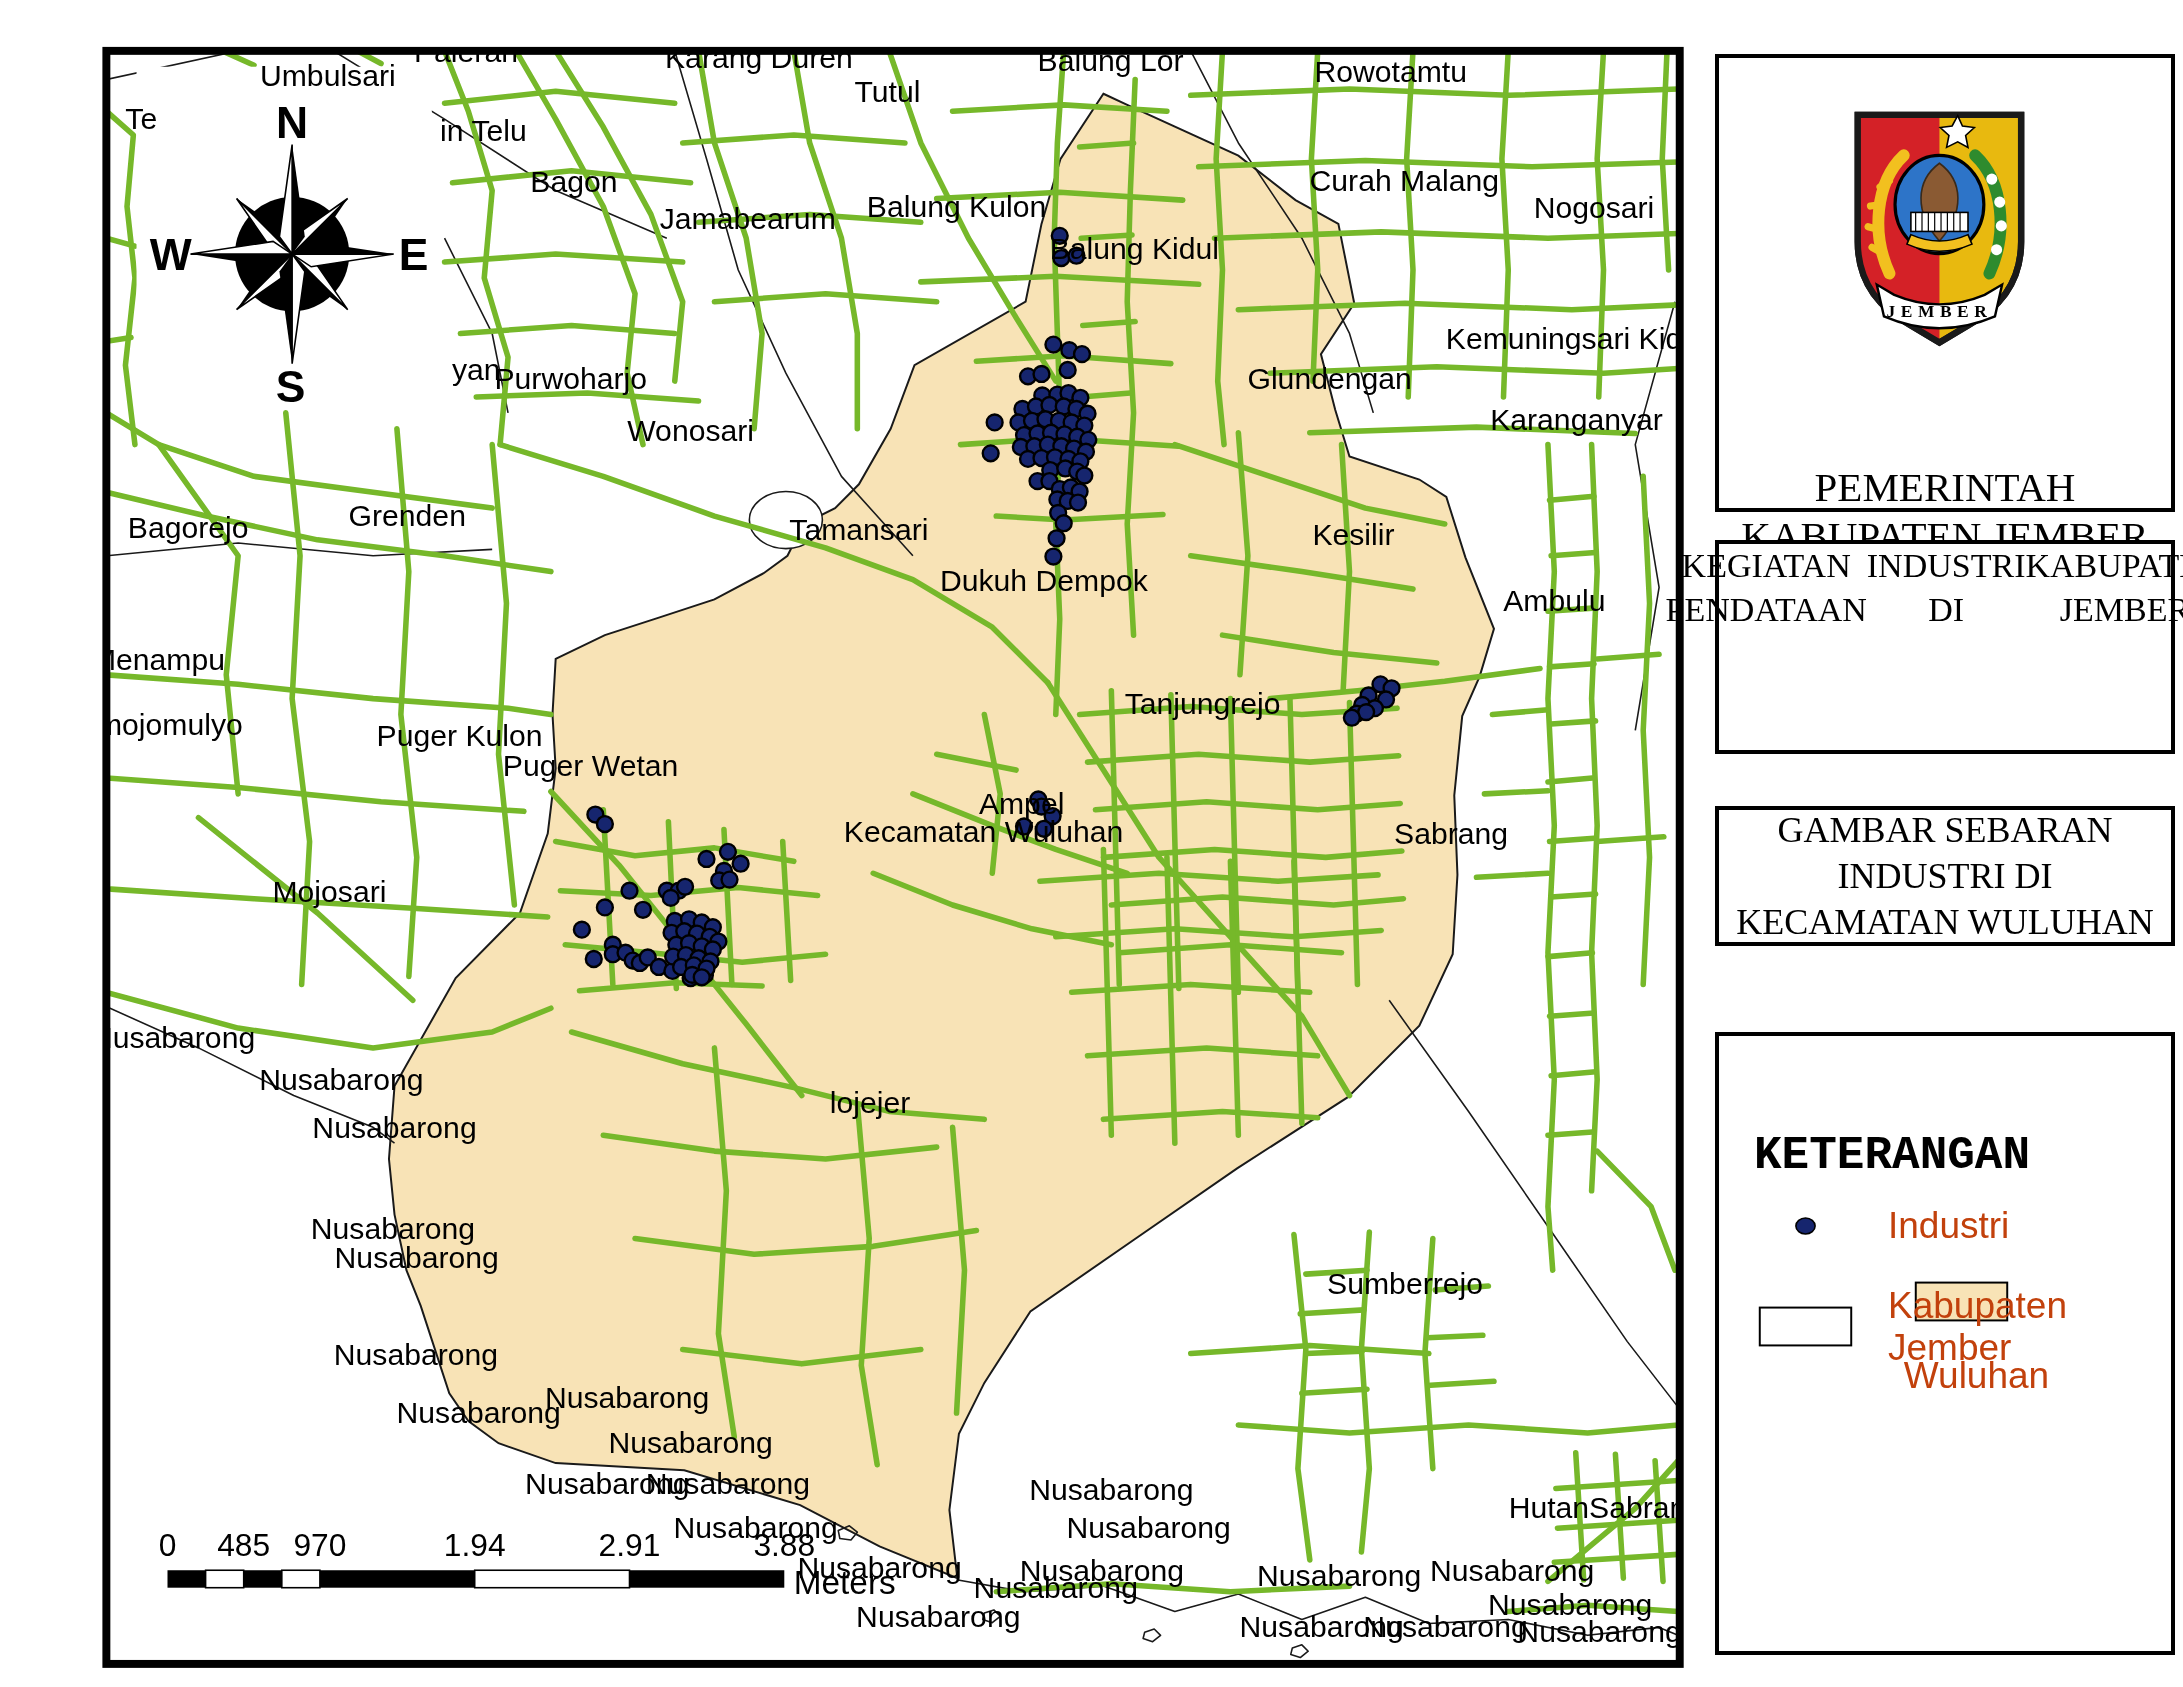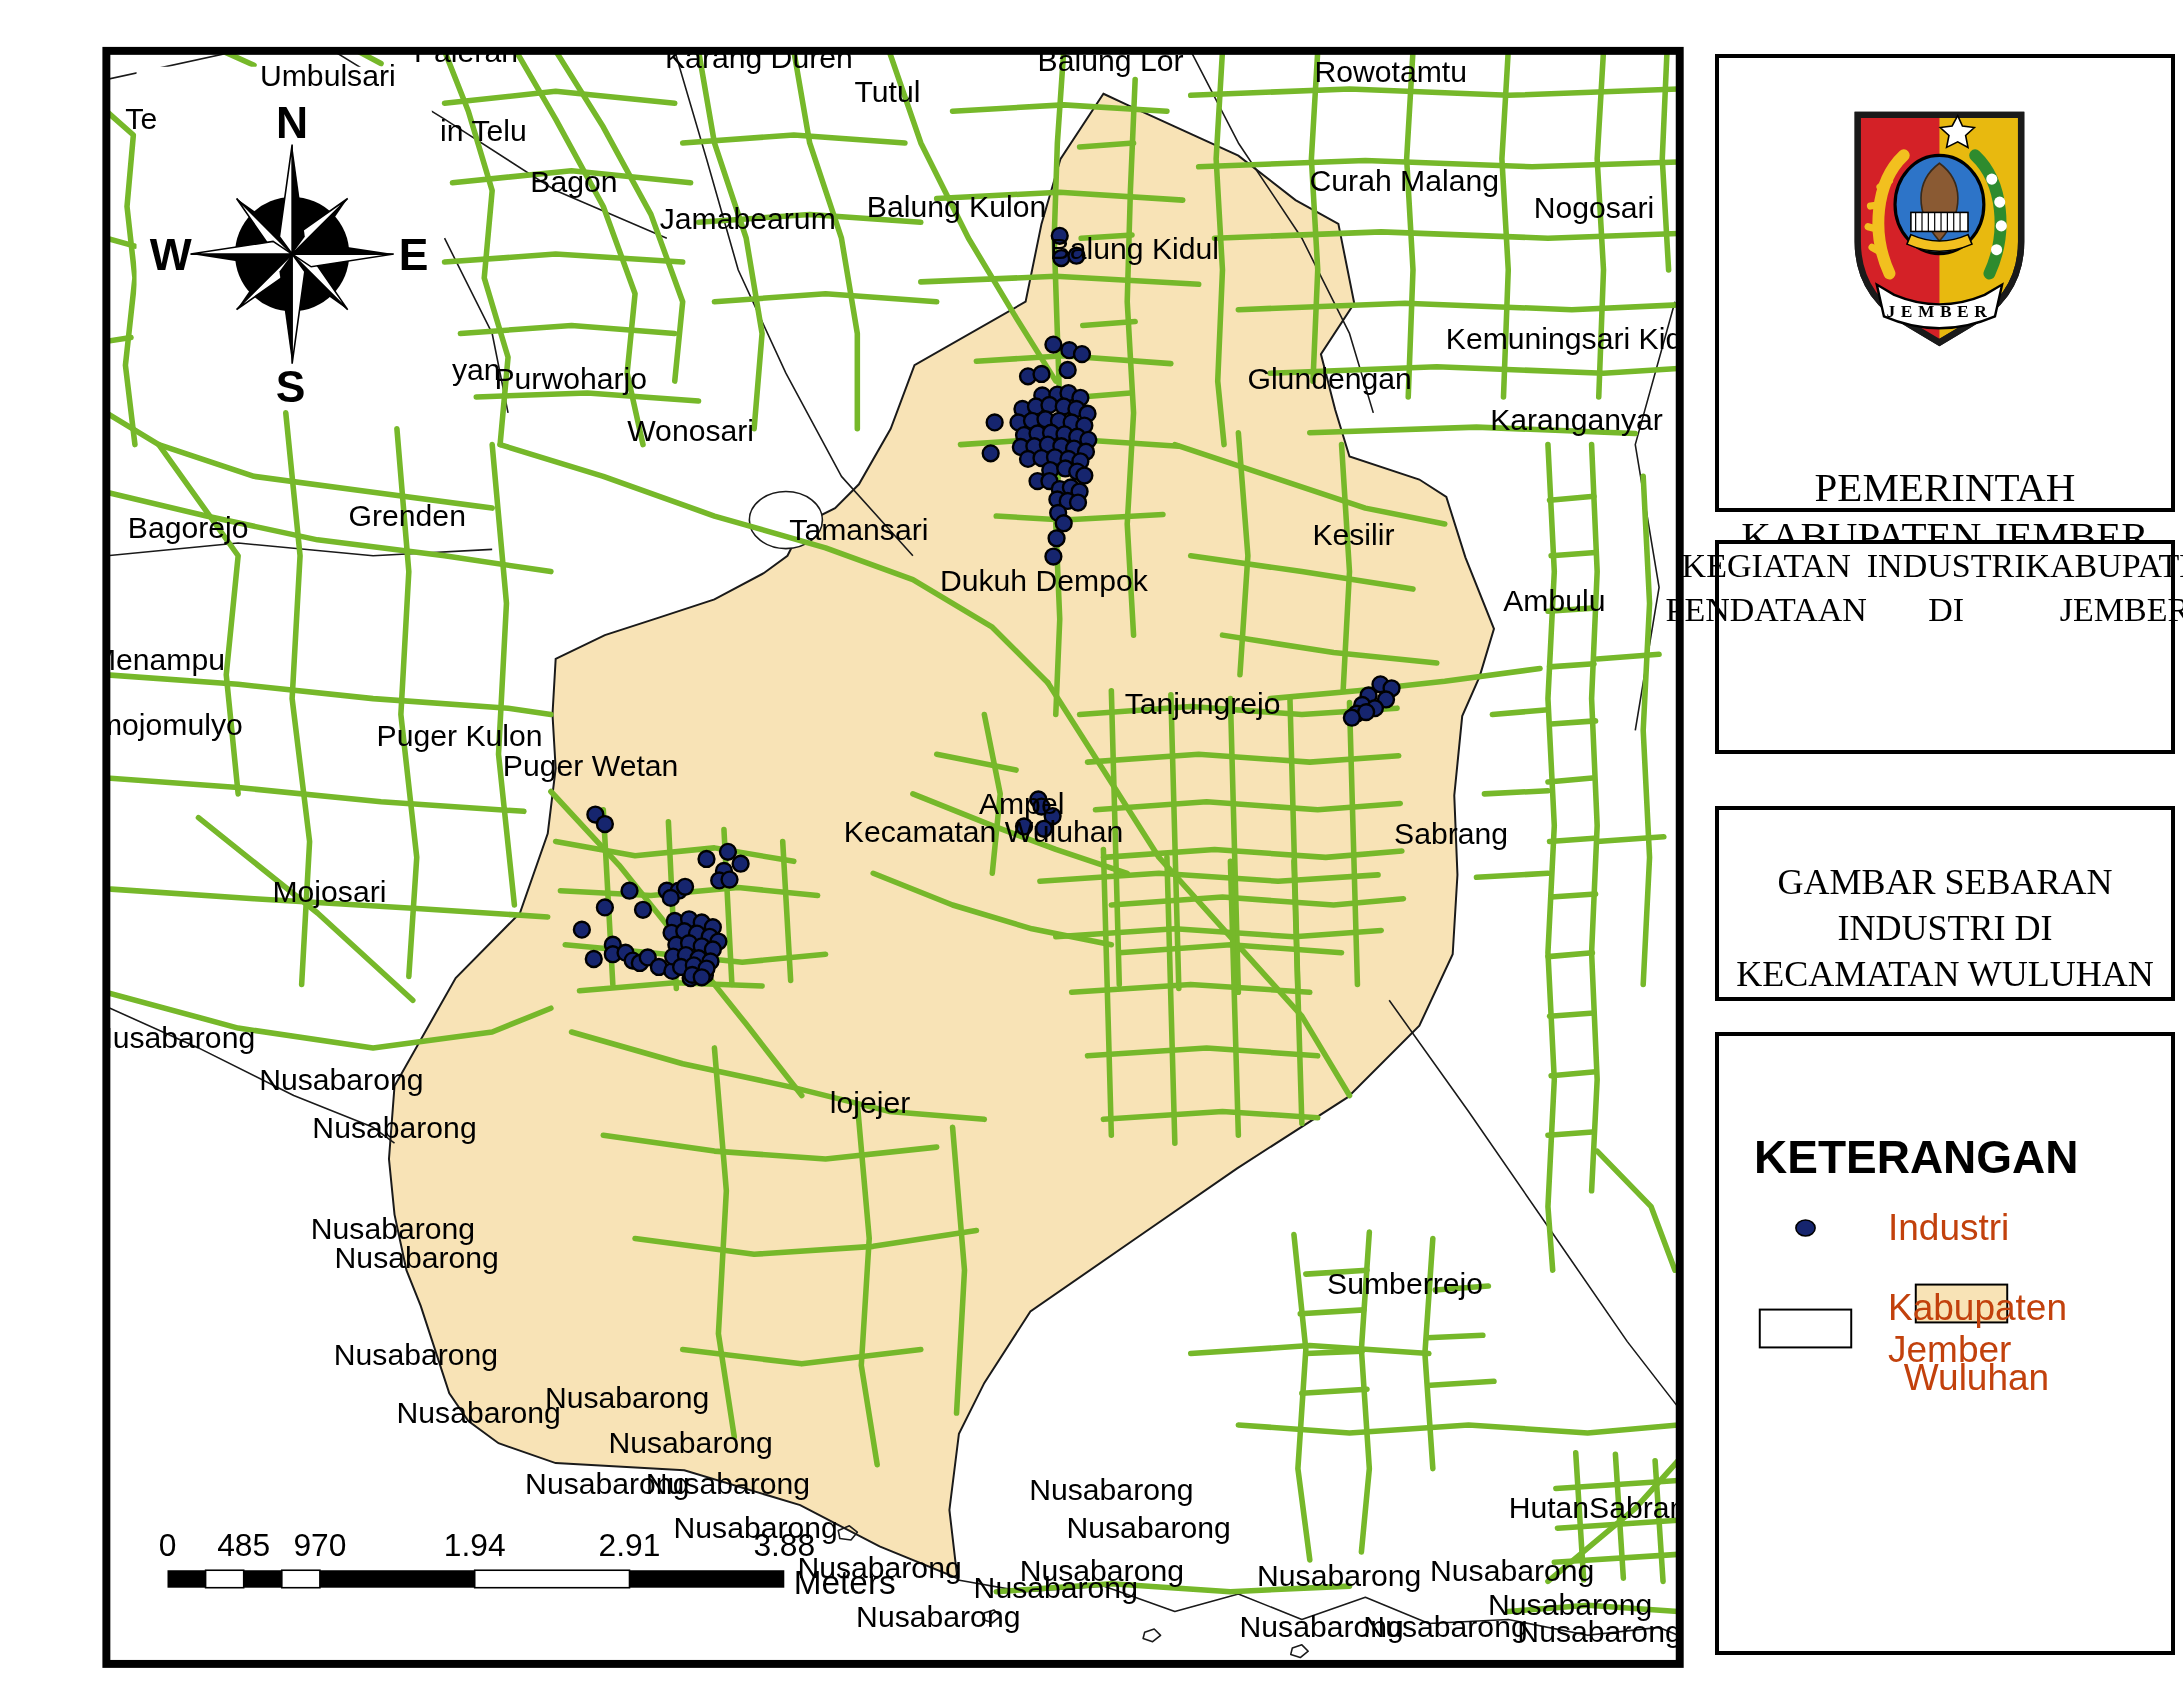--- a/index.html
+++ b/index.html
@@ -9,27 +9,27 @@
   .maplabel{font-family:"Liberation Sans",sans-serif;font-size:38px;fill:#000;text-anchor:middle;}
   .compassletter{font-family:"Liberation Sans",sans-serif;font-weight:bold;font-size:56px;fill:#000;text-anchor:middle;}
   .scaletick{font-family:"Liberation Sans",sans-serif;font-size:40px;fill:#000;text-anchor:middle;}
   .scaleunit{font-family:"Liberation Sans",sans-serif;font-size:42px;fill:#000;text-anchor:start;}
   .road{fill:none;stroke:#76B82A;stroke-width:7;stroke-linecap:round;stroke-linejoin:round;}
   .bline{fill:none;stroke:#1a1a1a;stroke-width:2;stroke-linejoin:round;}
   .sidebox{position:absolute;left:1715px;width:460px;border:4.8px solid #000;background:#fff;box-sizing:border-box;}
   .serifline{font-family:"Liberation Serif",serif;color:#000;text-align:center;}
   #box1{top:54px;height:458px;}
   #box2{top:540px;height:214px;display:flex;flex-direction:row;justify-content:center;}
-  #box3{top:806px;height:195px;display:flex;flex-direction:column;justify-content:flex-end;}
+  #box3{top:806px;height:140px;display:flex;flex-direction:column;justify-content:center;}
   #box4{top:1032px;height:623px;}
   #box1 .title-wrap{position:absolute;left:0;right:0;top:373px;margin-top:32px;}
   #box1 .serifline{font-size:41px;line-height:49px;}
   #box2 .serifline{font-size:34px;line-height:44px;}
   #box3 .serifline{font-size:36px;line-height:46px;}
-  .legend-title{font-family:Liberation Sans, sans-serif;font-weight:bold;font-size:46px;color:#000;
+  .legend-title{font-family:Liberation Mono, monospace;font-weight:bold;font-size:46px;color:#000;
     padding:94px 0 20.6px 35px;}
   .legend-row{display:flex;align-items:center;height:46px;padding-left:33px;}
   .legend-sym{width:106px;display:flex;align-items:center;justify-content:center;flex:0 0 106px;}
   .legend-label{font-size:37px;color:#c2410c;padding-left:30px;}
   .crest{position:absolute;left:1715px;top:79px;width:460px;height:270px;}
 </style>
 </head>
 <body>
 
 <div id="stage">

